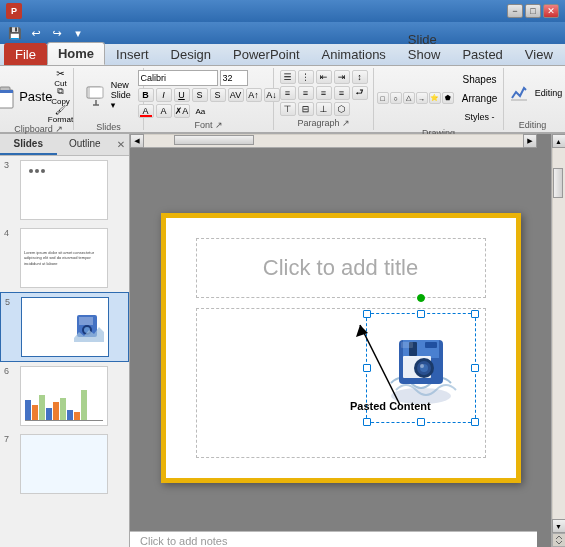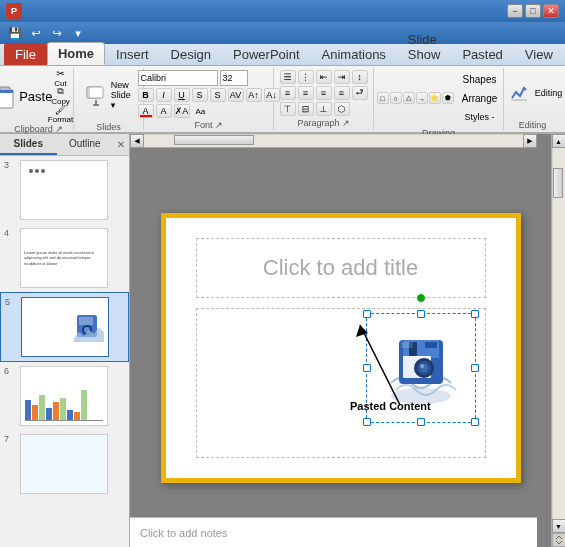--- a/index.html
+++ b/index.html
@@ -302,25 +302,25 @@
       border: 1px solid #aaa;
       display: flex;
       align-items: center;
       justify-content: center;
       font-size: 7px;
       cursor: pointer;
     }
 
     
     .notes-area {
-      height: 30px;
+      height: 16px;
       background: white;
       border-top: 1px solid #bbb;
       display: flex;
-      align-items: center;
+      align-items: flex-end;
       padding: 0 10px;
       font-size: 11px;
       color: #999;
     }
 
     
     .font-row { display: flex; gap: 2px; align-items: center; }
     .font-select {
       width: 80px; height: 16px;
       background: white;

